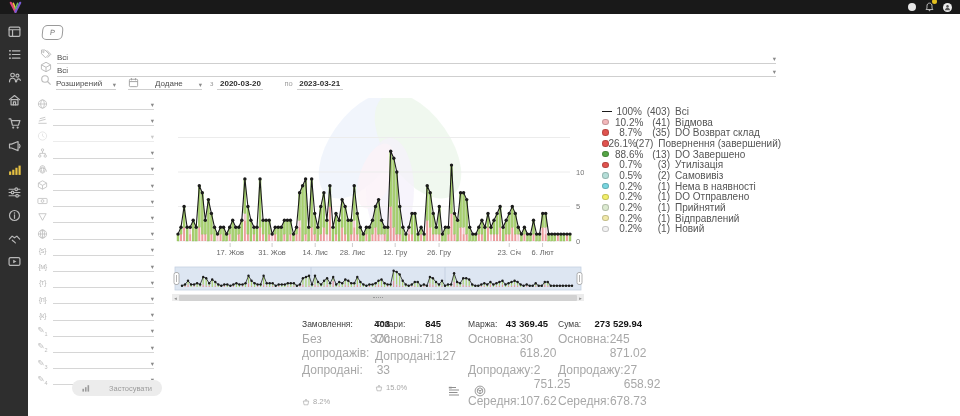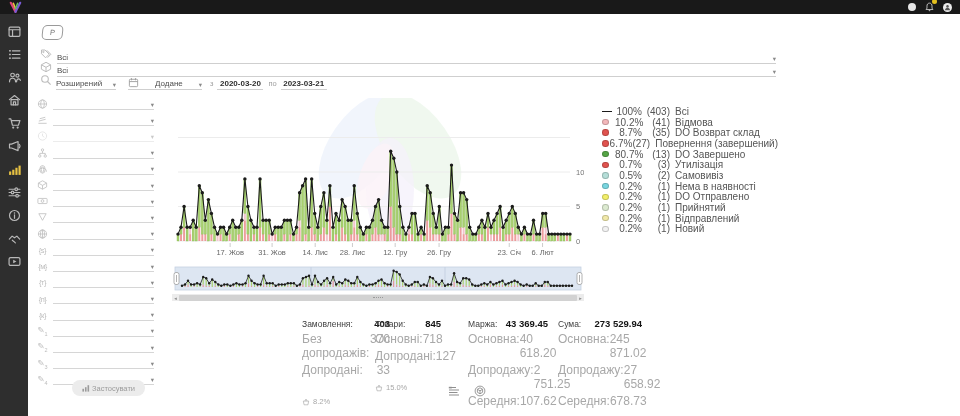--- a/index.html
+++ b/index.html
@@ -36,21 +36,21 @@
   
   .fr{position:absolute;left:36px;width:118px;height:13px;display:flex;align-items:flex-end;cursor:pointer;}
   .fr .ficon{width:13px;flex:0 0 auto;display:flex;justify-content:center;color:#bdbdbd;font-size:7.5px;}
   .fr .fglyph{letter-spacing:-0.5px;line-height:1.3;}
   .fr .fline{flex:1;border-bottom:1px solid #d6d6d6;margin-left:4px;display:flex;justify-content:flex-end;
              align-items:flex-end;padding-bottom:1px;}
   .fr.disabled{opacity:.45;}
   .fr sub{font-size:5.5px;}
   .apply-btn{position:absolute;left:72px;top:380px;height:16px;border:none;border-radius:8px;background:#ececec;
              color:#9b9b9b;font-size:7.5px;font-family:"Liberation Sans",sans-serif;display:flex;align-items:center;
-             gap:2px;padding:4px 10px;cursor:pointer;}
+             gap:19px;padding:4px 10px;cursor:pointer;}
 
   
   .watermark{position:absolute;left:300px;top:98px;z-index:0;opacity:.5;}
   #main-chart{position:absolute;left:172px;top:96px;z-index:1;}
   #nav-chart{position:absolute;left:172px;top:266px;z-index:1;}
   .scrollbar{position:absolute;left:172px;top:294px;width:412px;height:7px;background:#ececec;z-index:1;}
   .sb-thumb{position:absolute;left:7px;right:7px;top:0.5px;height:6px;background:#d2d2d2;border-radius:1px;
             display:flex;align-items:center;justify-content:center;}
   .sb-grip{width:10px;border-top:1px dotted #9a9a9a;}
   .sb-arrow{position:absolute;top:0;width:7px;height:7px;font-size:5px;color:#8a8a8a;display:flex;
@@ -234,21 +234,21 @@
             <path d="M3.8,1.2 L3.8,3.6 M8.2,1.2 L8.2,3.6 M1.5,5 L10.5,5"></path>
         </svg>
       </span>
       <span>Додане</span>
       <span class="caret">▾</span>
     </div>
     <span class="lbl" style="margin-left:8px;">з</span>
     <div class="seg date" style="width:46px;margin-left:4px;">
       <span>2020-03-20</span>
     </div>
-    <span class="lbl" style="margin-left:5px;">по</span>
+    <span class="lbl" style="margin-left:21px;">по</span>
     <div class="seg date" style="width:46px;margin-left:4px;">
       <span>2023-03-21</span>
     </div>
   </div>
 
   <div id="filter-col">
       <div class="fr" style="top: 97px;">
         <span class="ficon">
           <svg width="11" height="12" viewBox="0 0 12 12" fill="none" stroke="#c0c0c0" stroke-width="0.9">
             <circle cx="6" cy="6" r="4.5"></circle>
@@ -1179,29 +1179,29 @@
           <span class="lg-dot" style="background:#e0534f"></span>
         </span>
         <span class="lg-pct">8.7%</span>
         <span class="lg-cnt">(35)</span>
         <span class="lg-lab">DO Возврат склад</span>
       </div>
       <div class="lg-row">
         <span class="lg-sym">
           <span class="lg-dot" style="background:#e0534f"></span>
         </span>
-        <span class="lg-pct">6.7%</span>
+        <span class="lg-pct">26.1%</span>
         <span class="lg-cnt">(27)</span>
         <span class="lg-lab">Повернення (завершений)</span>
       </div>
       <div class="lg-row">
         <span class="lg-sym">
           <span class="lg-dot" style="background:#55a546"></span>
         </span>
-        <span class="lg-pct">80.7%</span>
+        <span class="lg-pct">88.6%</span>
         <span class="lg-cnt">(13)</span>
         <span class="lg-lab">DO Завершено</span>
       </div>
       <div class="lg-row">
         <span class="lg-sym">
           <span class="lg-dot" style="background:#e0534f"></span>
         </span>
         <span class="lg-pct">0.7%</span>
         <span class="lg-cnt">(3)</span>
         <span class="lg-lab">Утилізація</span>
@@ -1297,21 +1297,21 @@
           <span>15.0%</span>
         </div>
       </div>
       <div class="stat" style="left: 468px; width: 80px;">
         <div class="stat-title">
           <span>Маржа:</span>
           <b>43 369.45</b>
         </div>
         <div class="stat-row">
           <span>Основна:</span>
-          <span>40 618.20</span>
+          <span>30 618.20</span>
         </div>
         <div class="stat-row">
           <span>Допродажу:</span>
           <span>2 751.25</span>
         </div>
         <div class="stat-row">
           <span>Середня:</span>
           <span>107.62</span>
         </div>
       </div>

